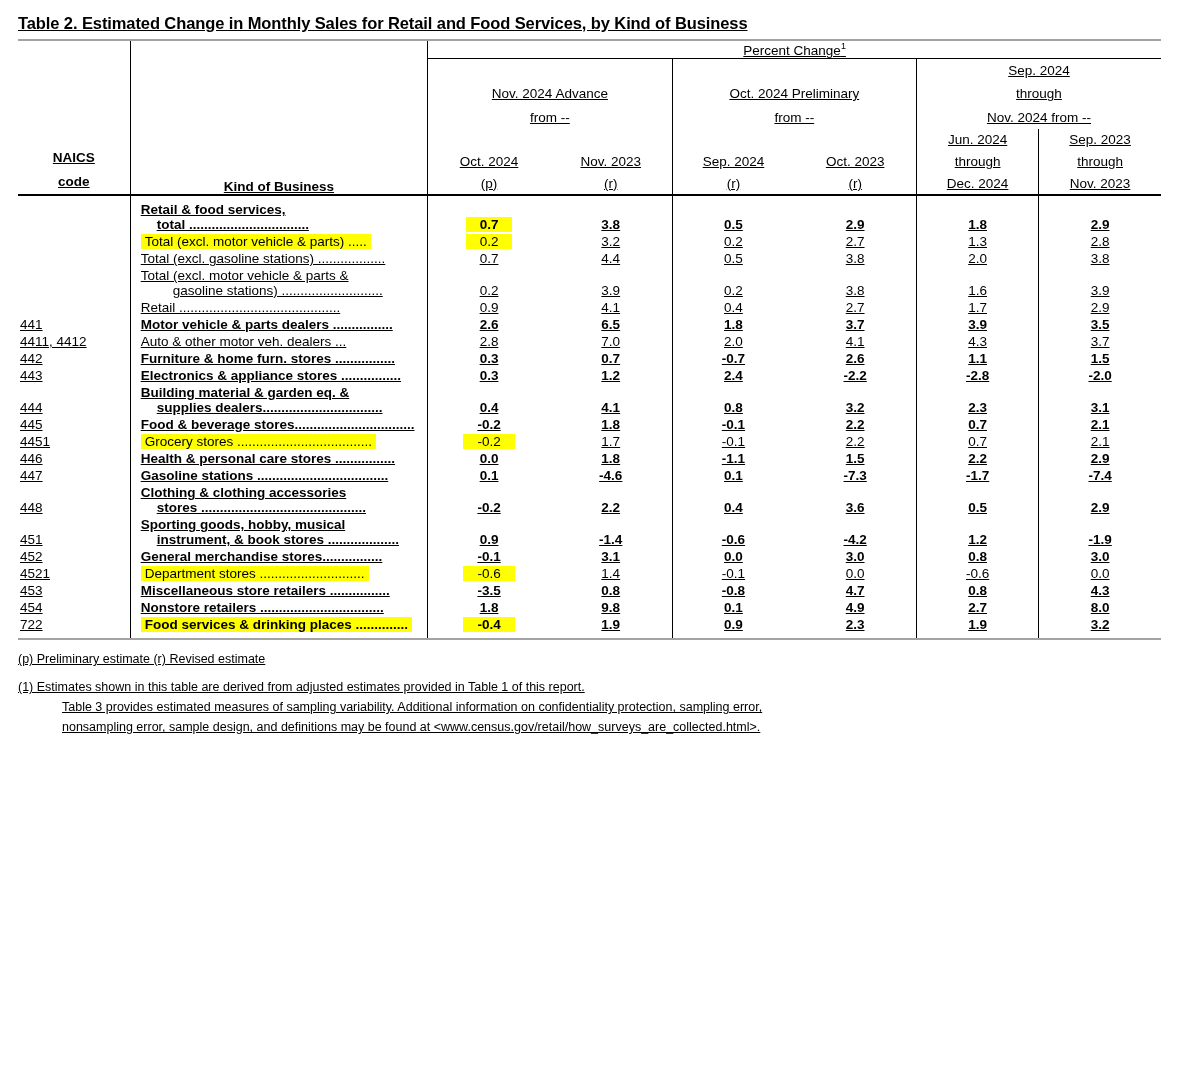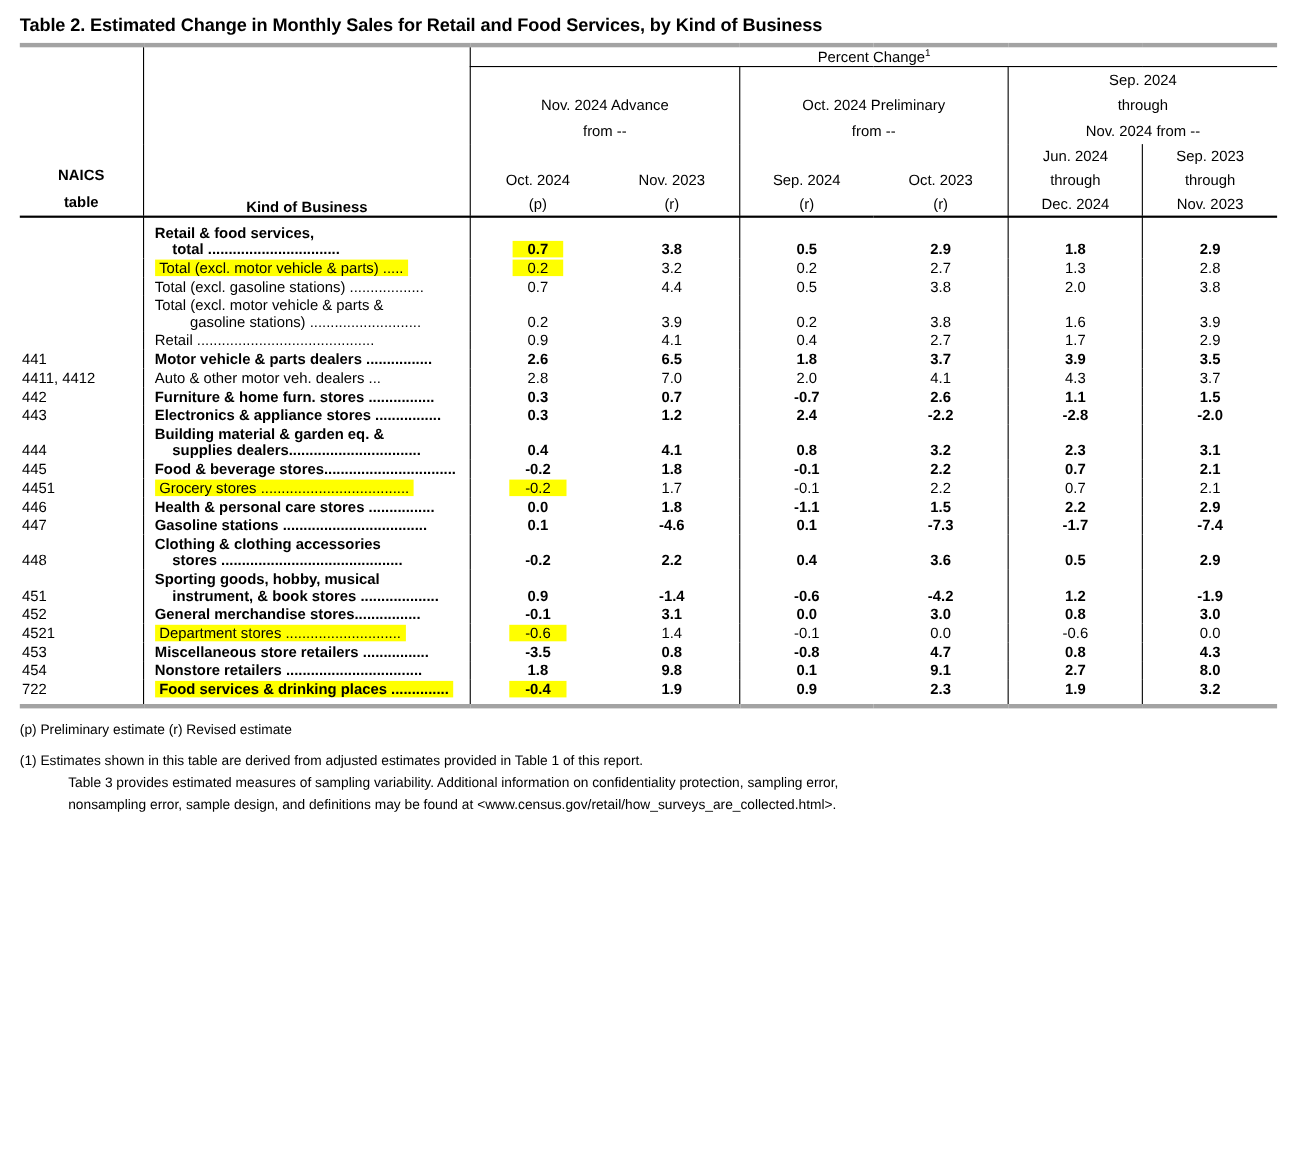--- a/index.html
+++ b/index.html
@@ -13,20 +13,21 @@
     font-family: "Liberation Sans", sans-serif;
     color: #000000;
     font-size: 13px;
     position: relative;
     overflow: hidden;
   }
   .page {
     padding: 10px 18px 0 18px;
     box-sizing: border-box;
     width: 972px;
+    text-decoration: underline;
   }
   .title {
     font-size: 16.5px;
     font-weight: bold;
     letter-spacing: -0.1px;
     margin: 4px 0 6px 0;
   }
   .subtitle {
     font-size: 13px;
     line-height: 1.45;
@@ -38,21 +39,21 @@
     border-collapse: collapse;
     width: 1143px;
     table-layout: fixed;
     margin-top: 6px;
   }
   table.main td, table.main th {
     padding: 0;
     vertical-align: bottom;
     font-weight: normal;
   }
-  .rule-top { border-top: 4px solid #a3a3a3; }
+  .rule-top { border-top: 2px solid #a3a3a3; }
   .rule-bot { border-bottom: 2px solid #000; }
   .thin-bot { border-bottom: 1px solid #000; }
   .vline-l { border-left: 1px solid #000; }
   .vline-r { border-right: 1px solid #000; }
   .hdr-pc {
     text-align: center;
     font-weight: bold;
     font-size: 13.5px;
     padding: 5px 0 4px 0;
   }
@@ -143,21 +144,21 @@
       <col style="width:122px">
       <col style="width:122px">
       <col style="width:122px">
     </colgroup>
 
     <tbody>
         <tr>
       <td class="rule-top" rowspan="4">
         <div class="hdr-naics">
           <div>NAICS</div>
-          <div>table</div>
+          <div>code</div>
         </div>
       </td>
       <td class="rule-top vline-l vline-r" rowspan="4">
         <div class="hdr-kob">Kind of Business</div>
       </td>
       <td class="rule-top thin-bot hdr-pc" colspan="6">
         <span>Percent Change</span><sup>1</sup>
       </td>
     </tr>
 
@@ -442,21 +443,21 @@
           <td class="num bold vline-l">4.3</td>
         </tr>
         <tr class="datarow">
           <td class="naics">454</td>
           <td class="kob vline-l vline-r bold" style="padding-left: 10px;">
             <div>Nonstore retailers .................................</div>
           </td>
           <td class="num bold">1.8</td>
           <td class="num bold">9.8</td>
           <td class="num bold vline-l">0.1</td>
-          <td class="num bold">9.1</td>
+          <td class="num bold">4.9</td>
           <td class="num bold vline-l">2.7</td>
           <td class="num bold vline-l">8.0</td>
         </tr>
         <tr class="datarow">
           <td class="naics" style="padding-bottom: 6px;">722</td>
           <td class="kob vline-l vline-r bold" style="padding-left: 10px; padding-bottom: 6px;">
             <div><span class="hl">Food services &amp; drinking places ..............</span></div>
           </td>
           <td class="num bold" style="padding-bottom: 6px;"><span class="hl-cell">-0.4</span></td>
           <td class="num bold" style="padding-bottom: 6px;">1.9</td>

